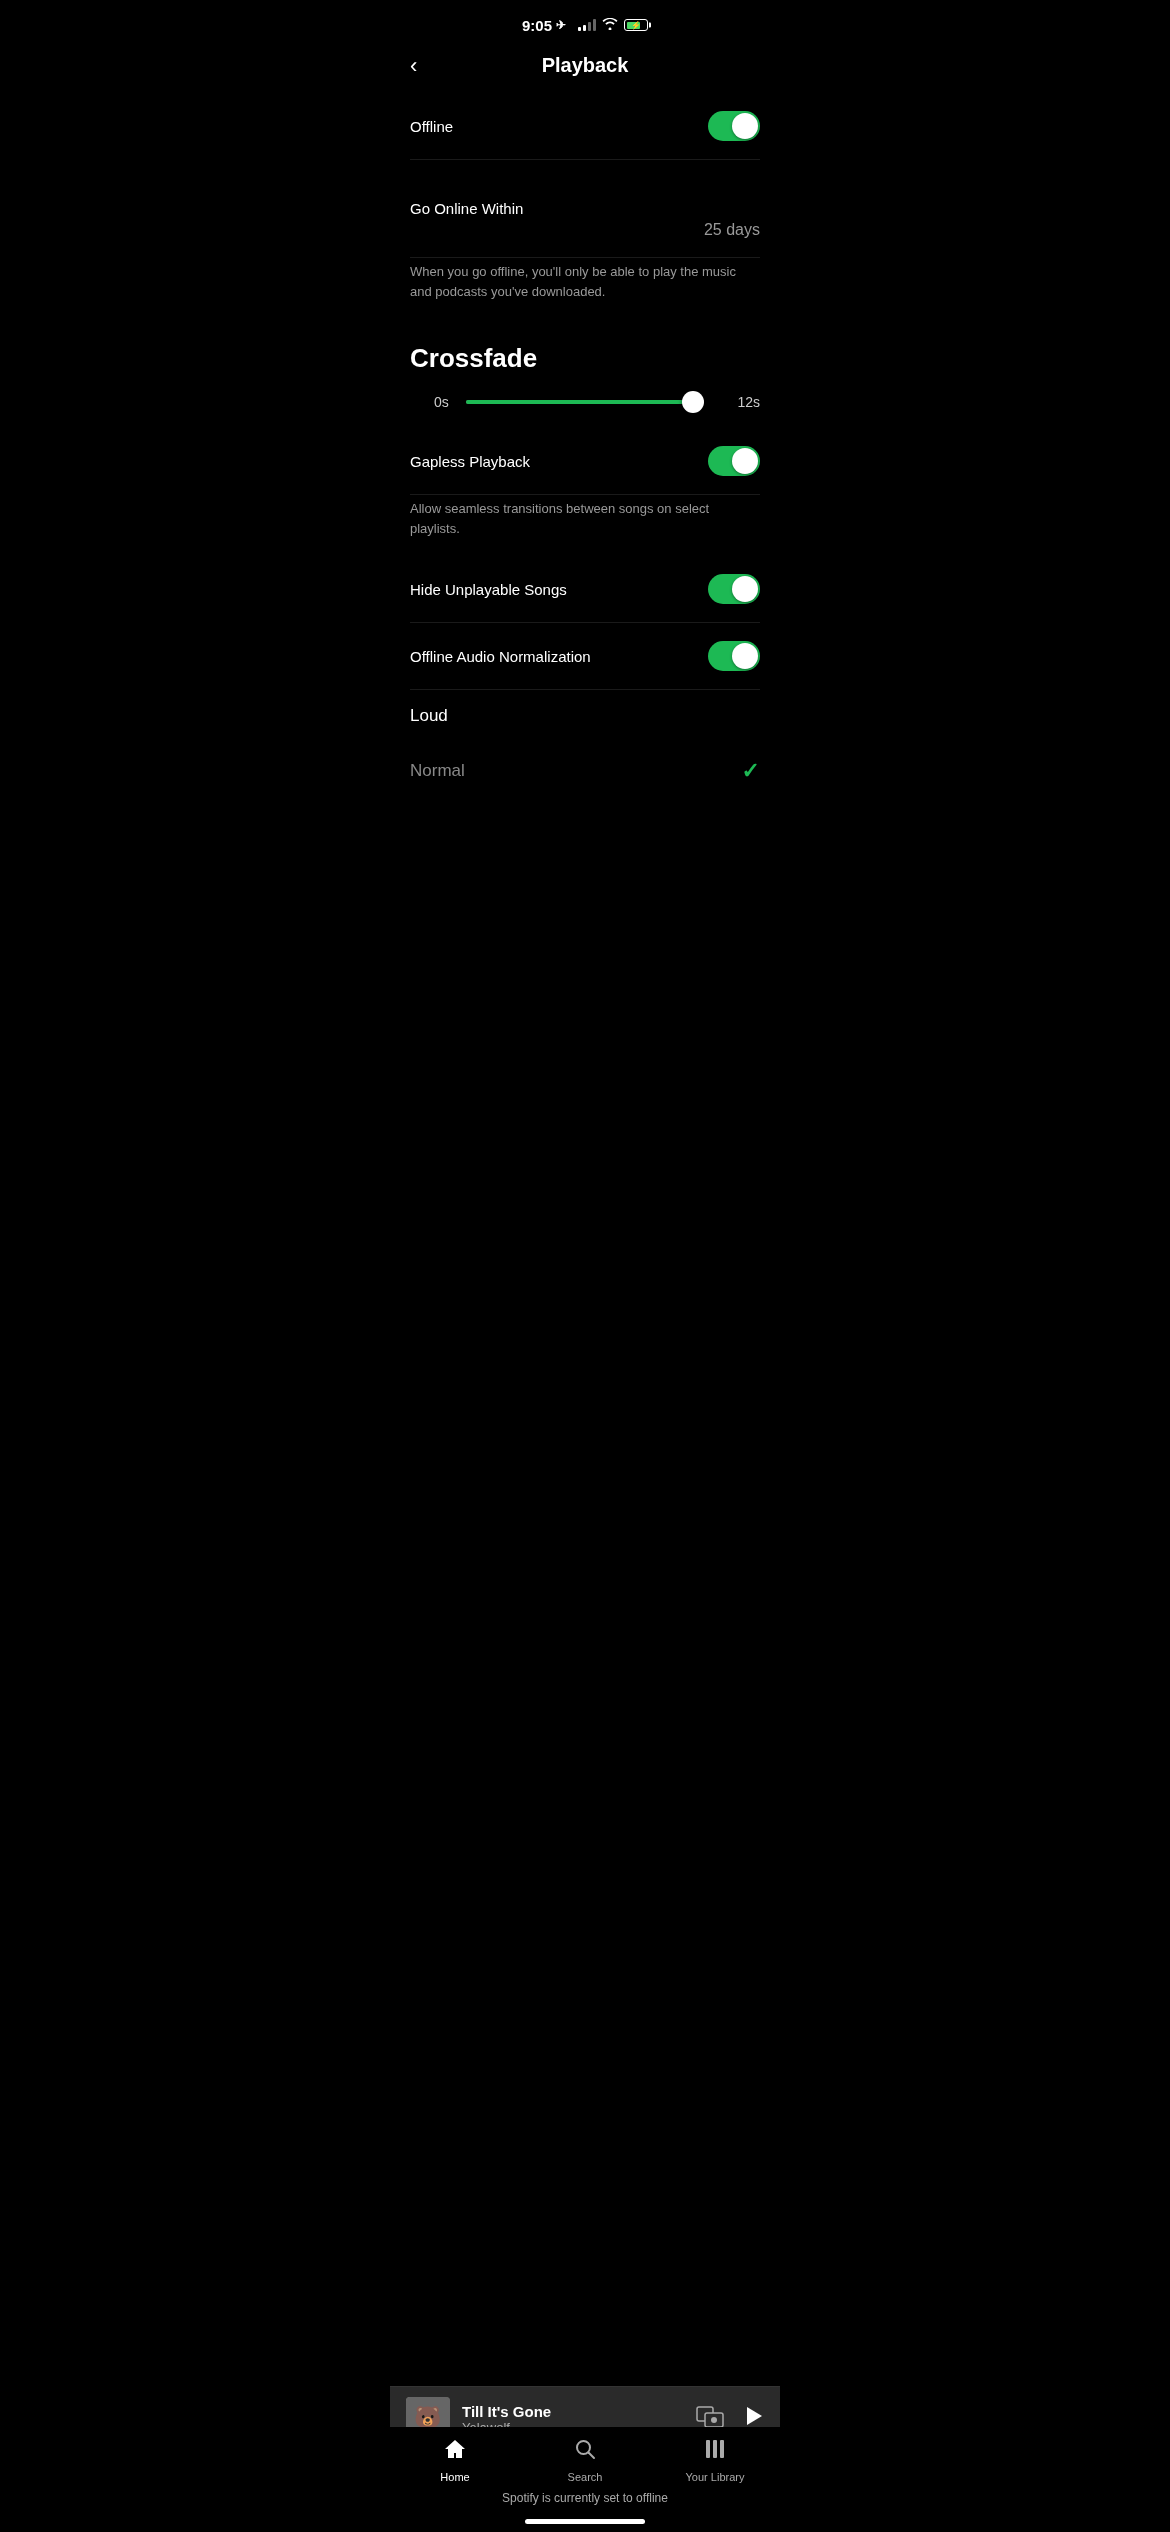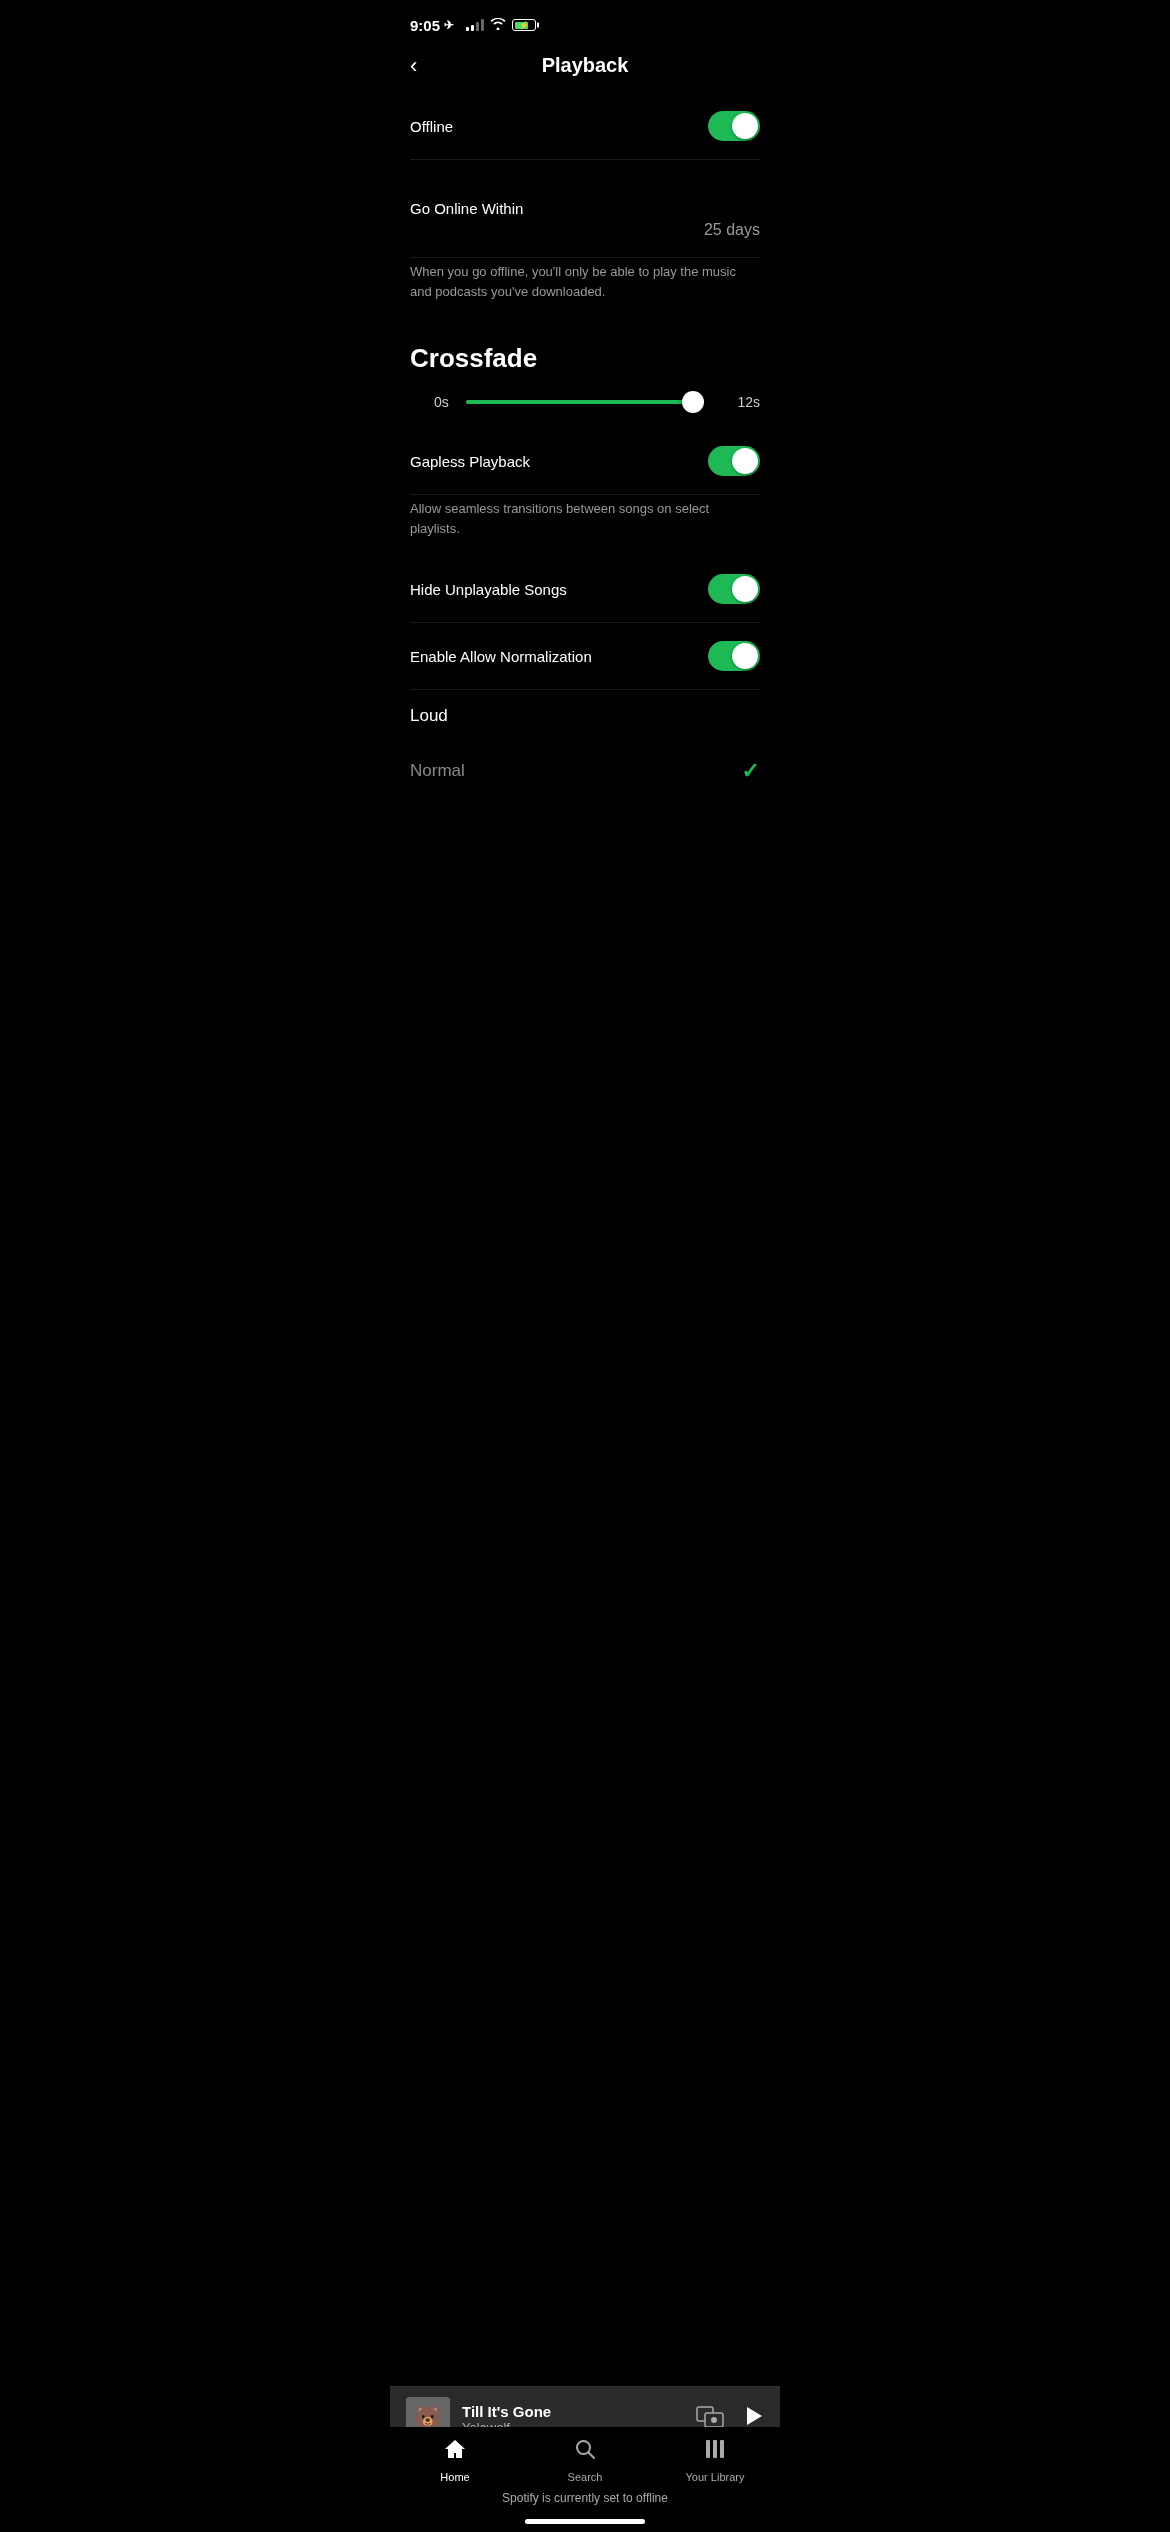--- a/index.html
+++ b/index.html
@@ -11,21 +11,21 @@
       width: 390px;
       min-height: 844px;
       margin: 0 auto;
       position: relative;
       overflow-x: hidden;
     }
 
     
     .status-bar {
       display: flex;
-      justify-content: flex-start;
+      justify-content: center;
       align-items: center;
       padding: 14px 20px 8px 20px;
       height: 44px;
       gap: 12px;
     }
     .status-time {
       font-size: 15px;
       font-weight: 600;
       color: #fff;
       display: flex;
@@ -443,21 +443,21 @@
   <p class="description-text">Allow seamless transitions between songs on select playlists.</p>
 
   <div class="setting-row">
     <span class="setting-label">Hide Unplayable Songs</span>
     <div class="toggle on">
       <div class="toggle-thumb"></div>
     </div>
   </div>
 
   <div class="setting-row">
-    <span class="setting-label">Enable Allow Normalization</span>
+    <span class="setting-label">Offline Audio Normalization</span>
     <div class="toggle on">
       <div class="toggle-thumb"></div>
     </div>
   </div>
 
 
   <div class="volume-option">
     <span class="volume-option-label">Loud</span>
   </div>
 

